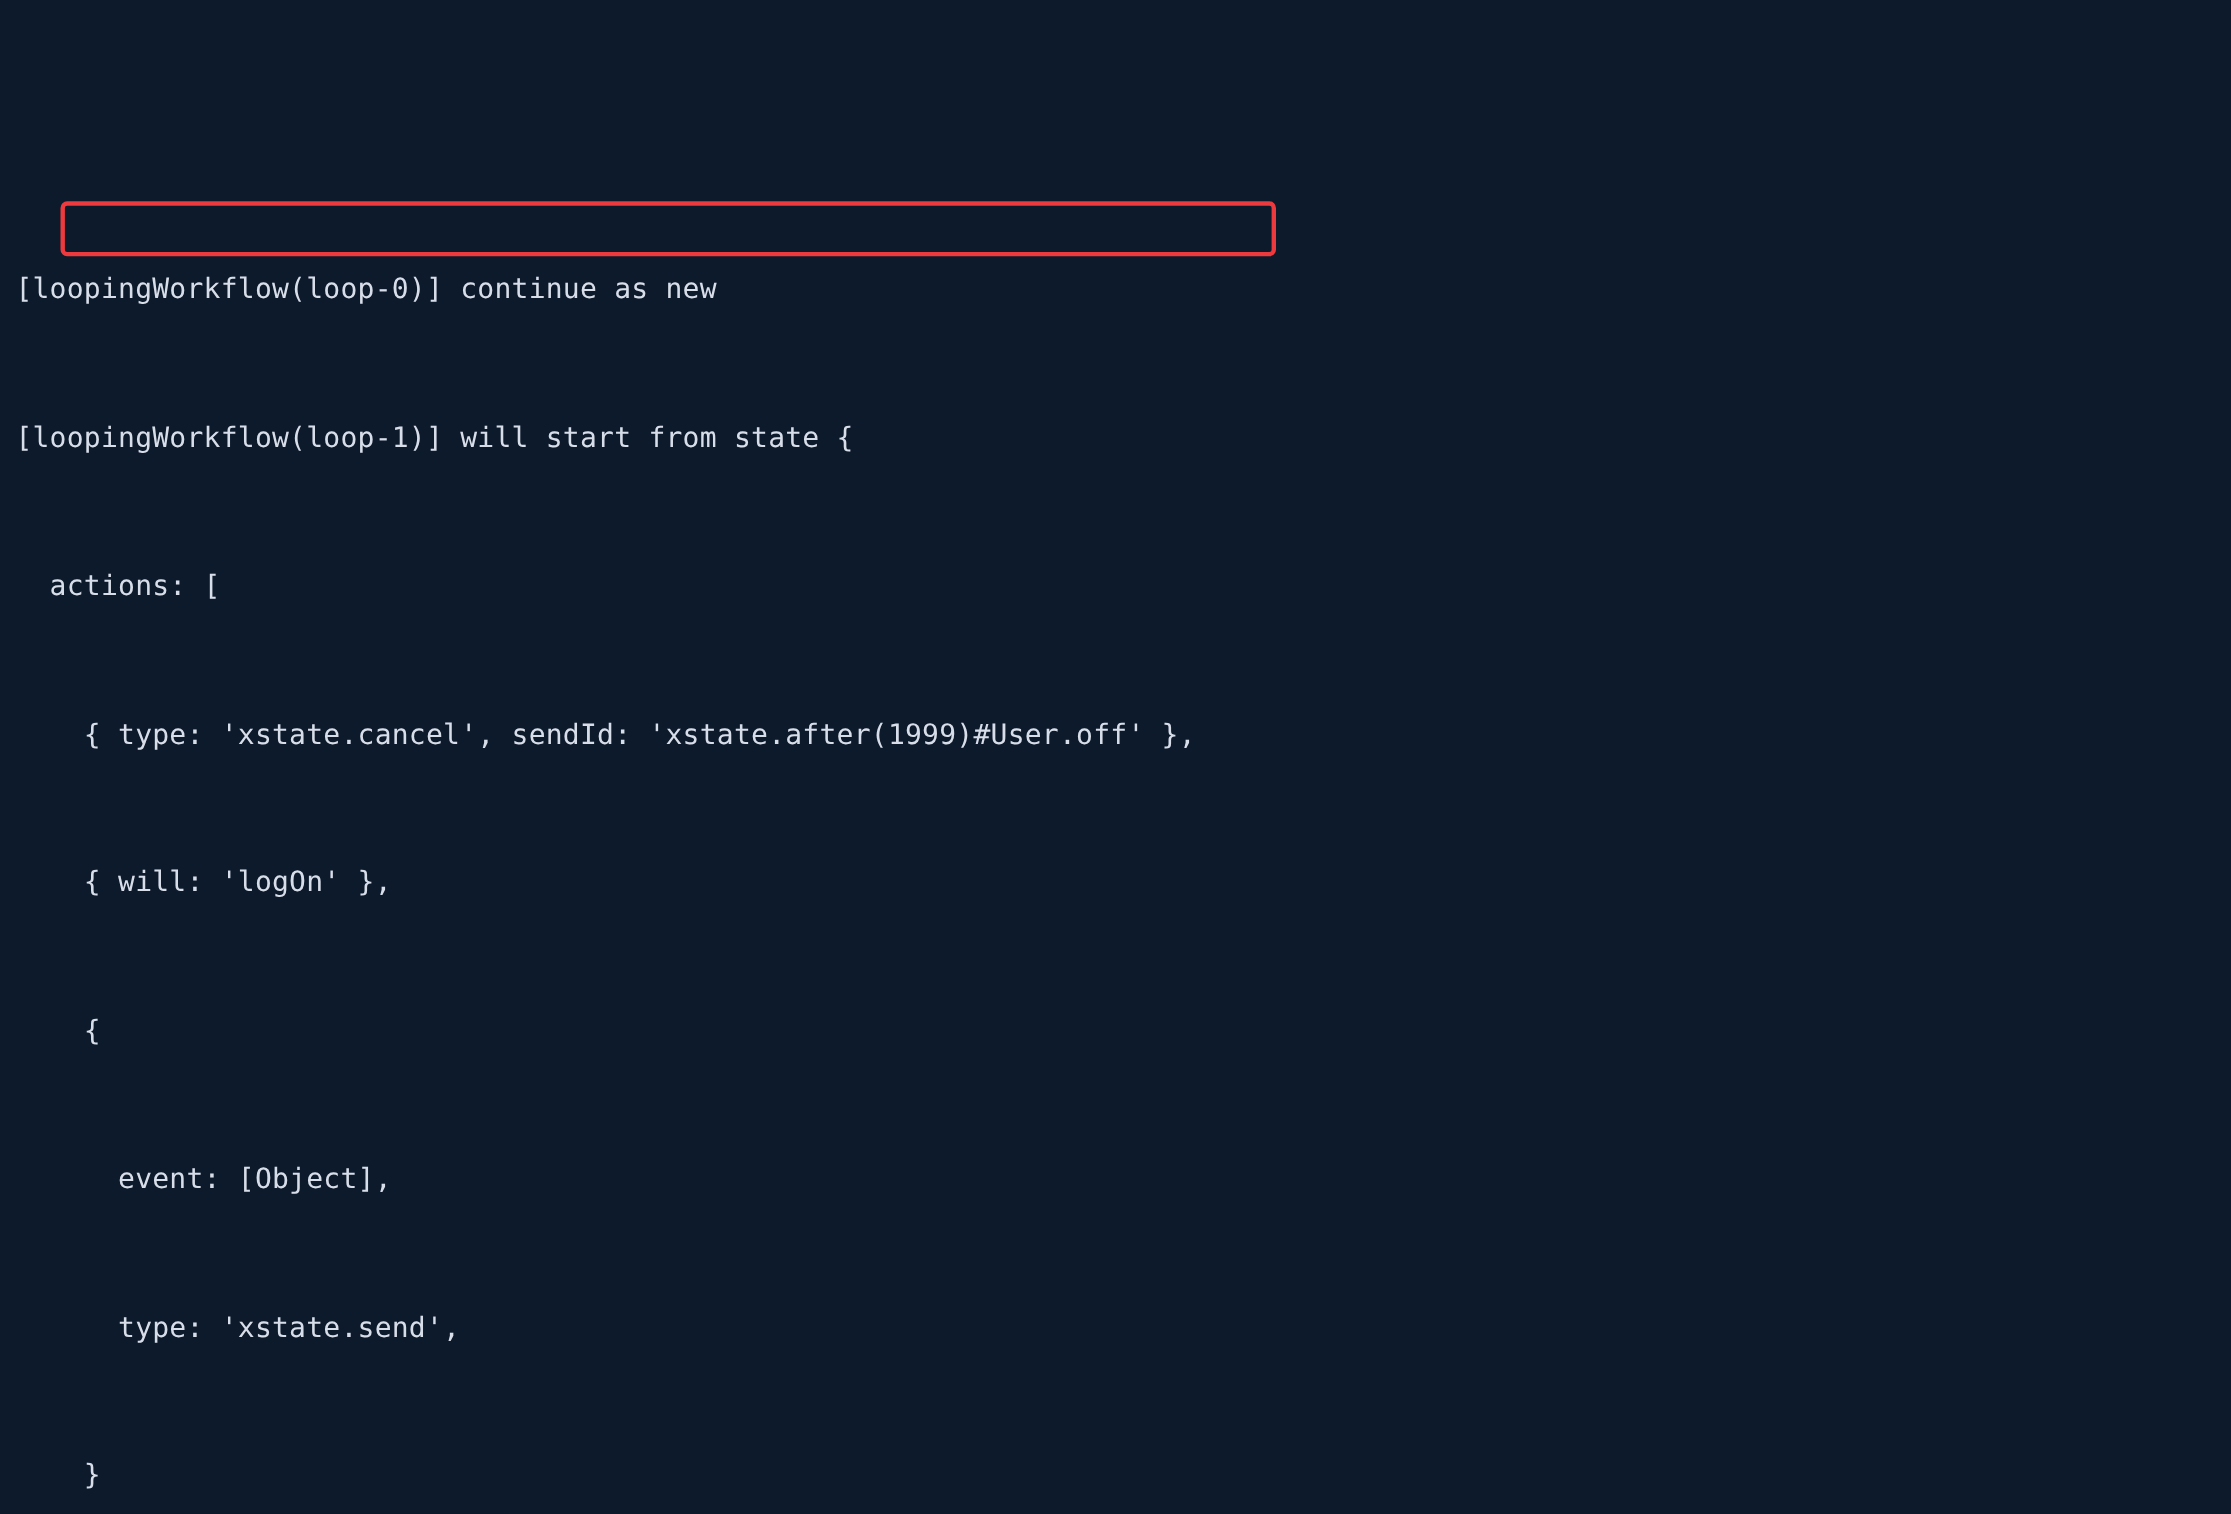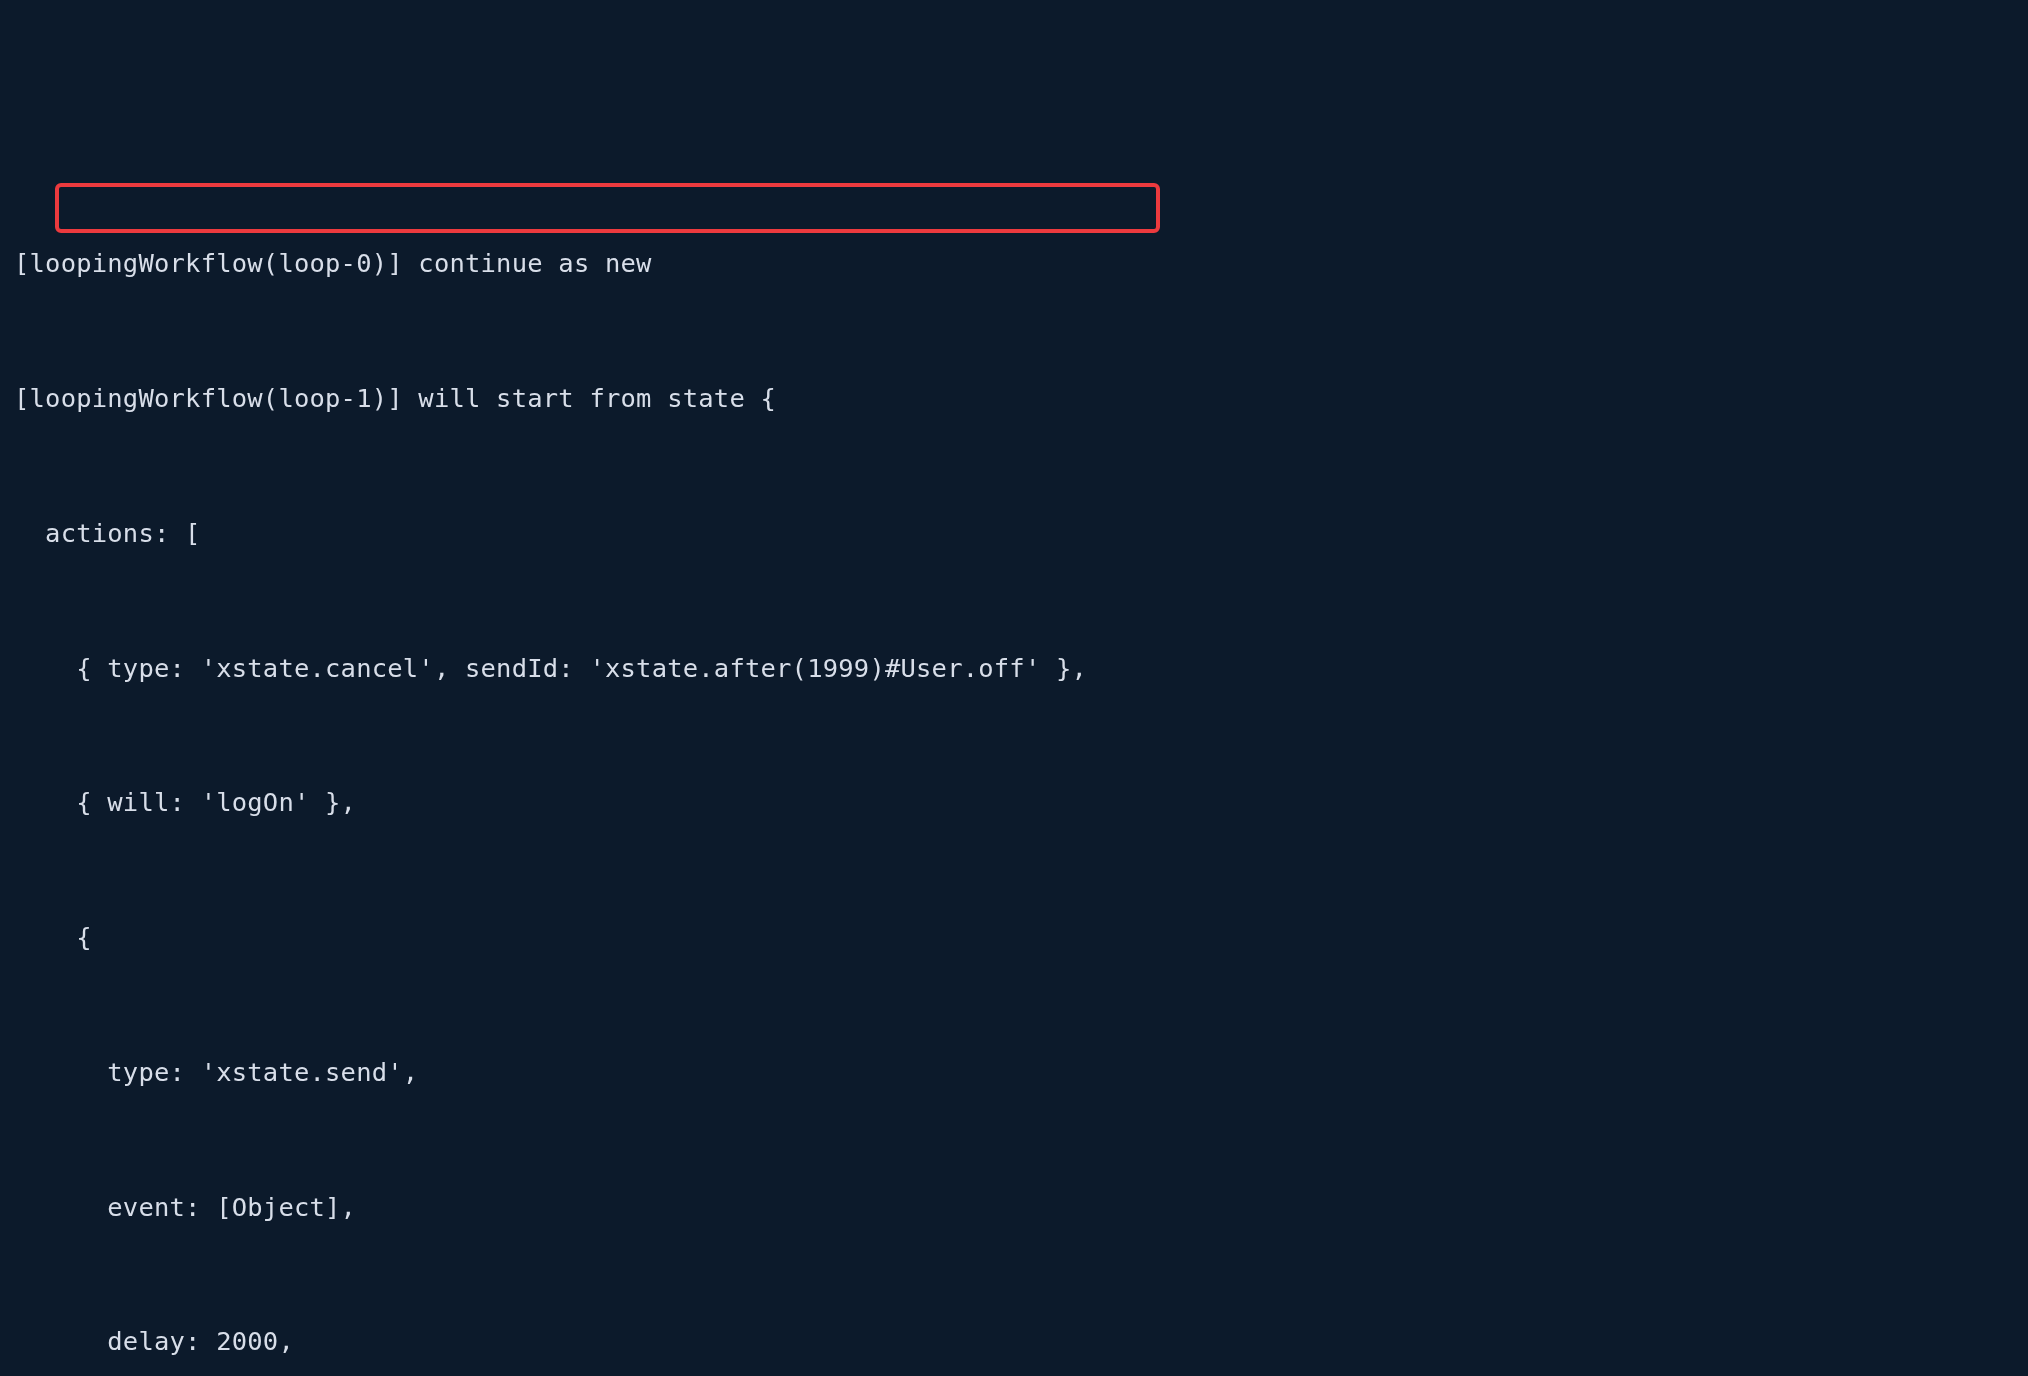--- a/index.html
+++ b/index.html
@@ -36,23 +36,22 @@
 
 
 <div class="terminal" style="margin-top: -22px;">
   <div class="highlight-box" style="top:71px;left:55px;width:1105px;height:50px;"></div>
   <span class="line">[loopingWorkflow(loop-0)] continue as new</span>
   <span class="line">[loopingWorkflow(loop-1)] will start from state {</span>
   <span class="line">  actions: [</span>
   <span class="line">    { type: 'xstate.cancel', sendId: 'xstate.after(1999)#User.off' },</span>
   <span class="line">    { will: 'logOn' },</span>
   <span class="line">    {</span>
+  <span class="line">      event: [Object],</span>
   <span class="line">      type: 'xstate.send',</span>
-  <span class="line">      event: [Object],</span>
-  <span class="line">      delay: 2000,</span>
   <span class="line">    }</span>
   
   
   
   
   
   
   
   
   

